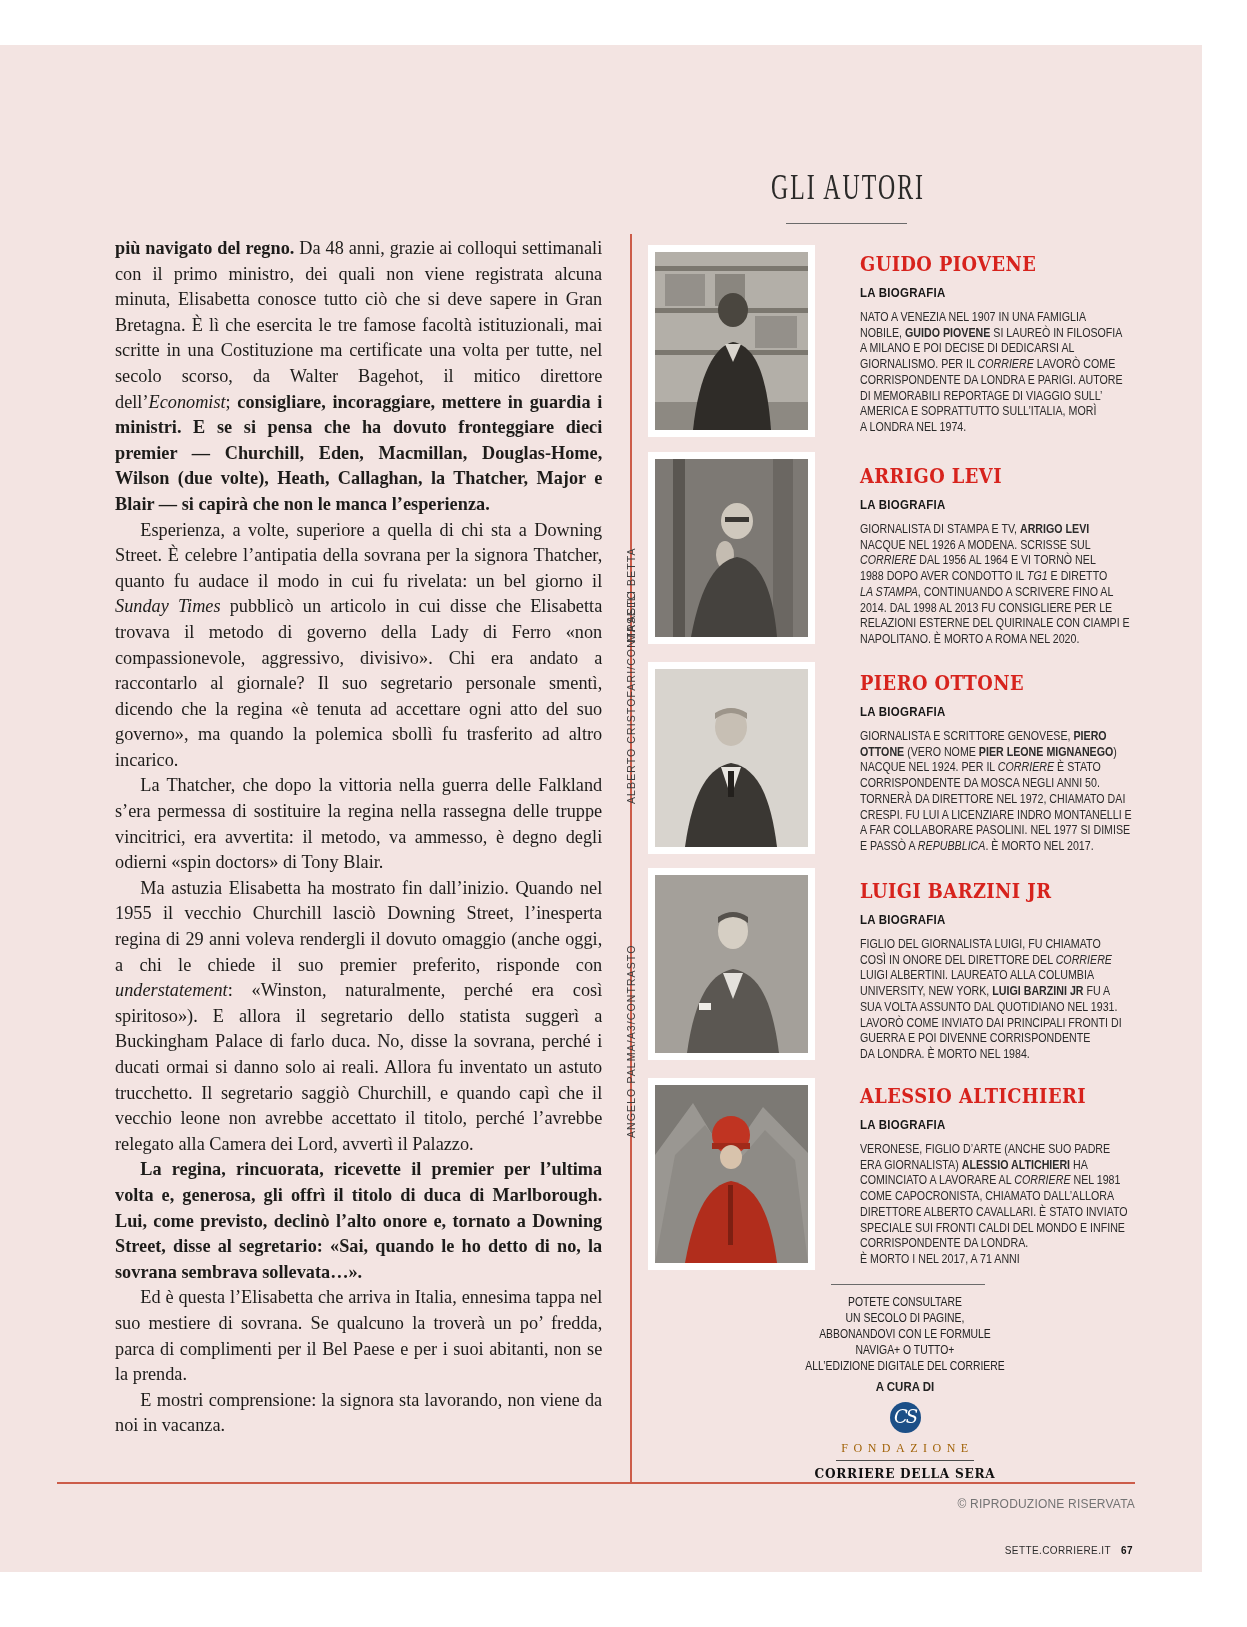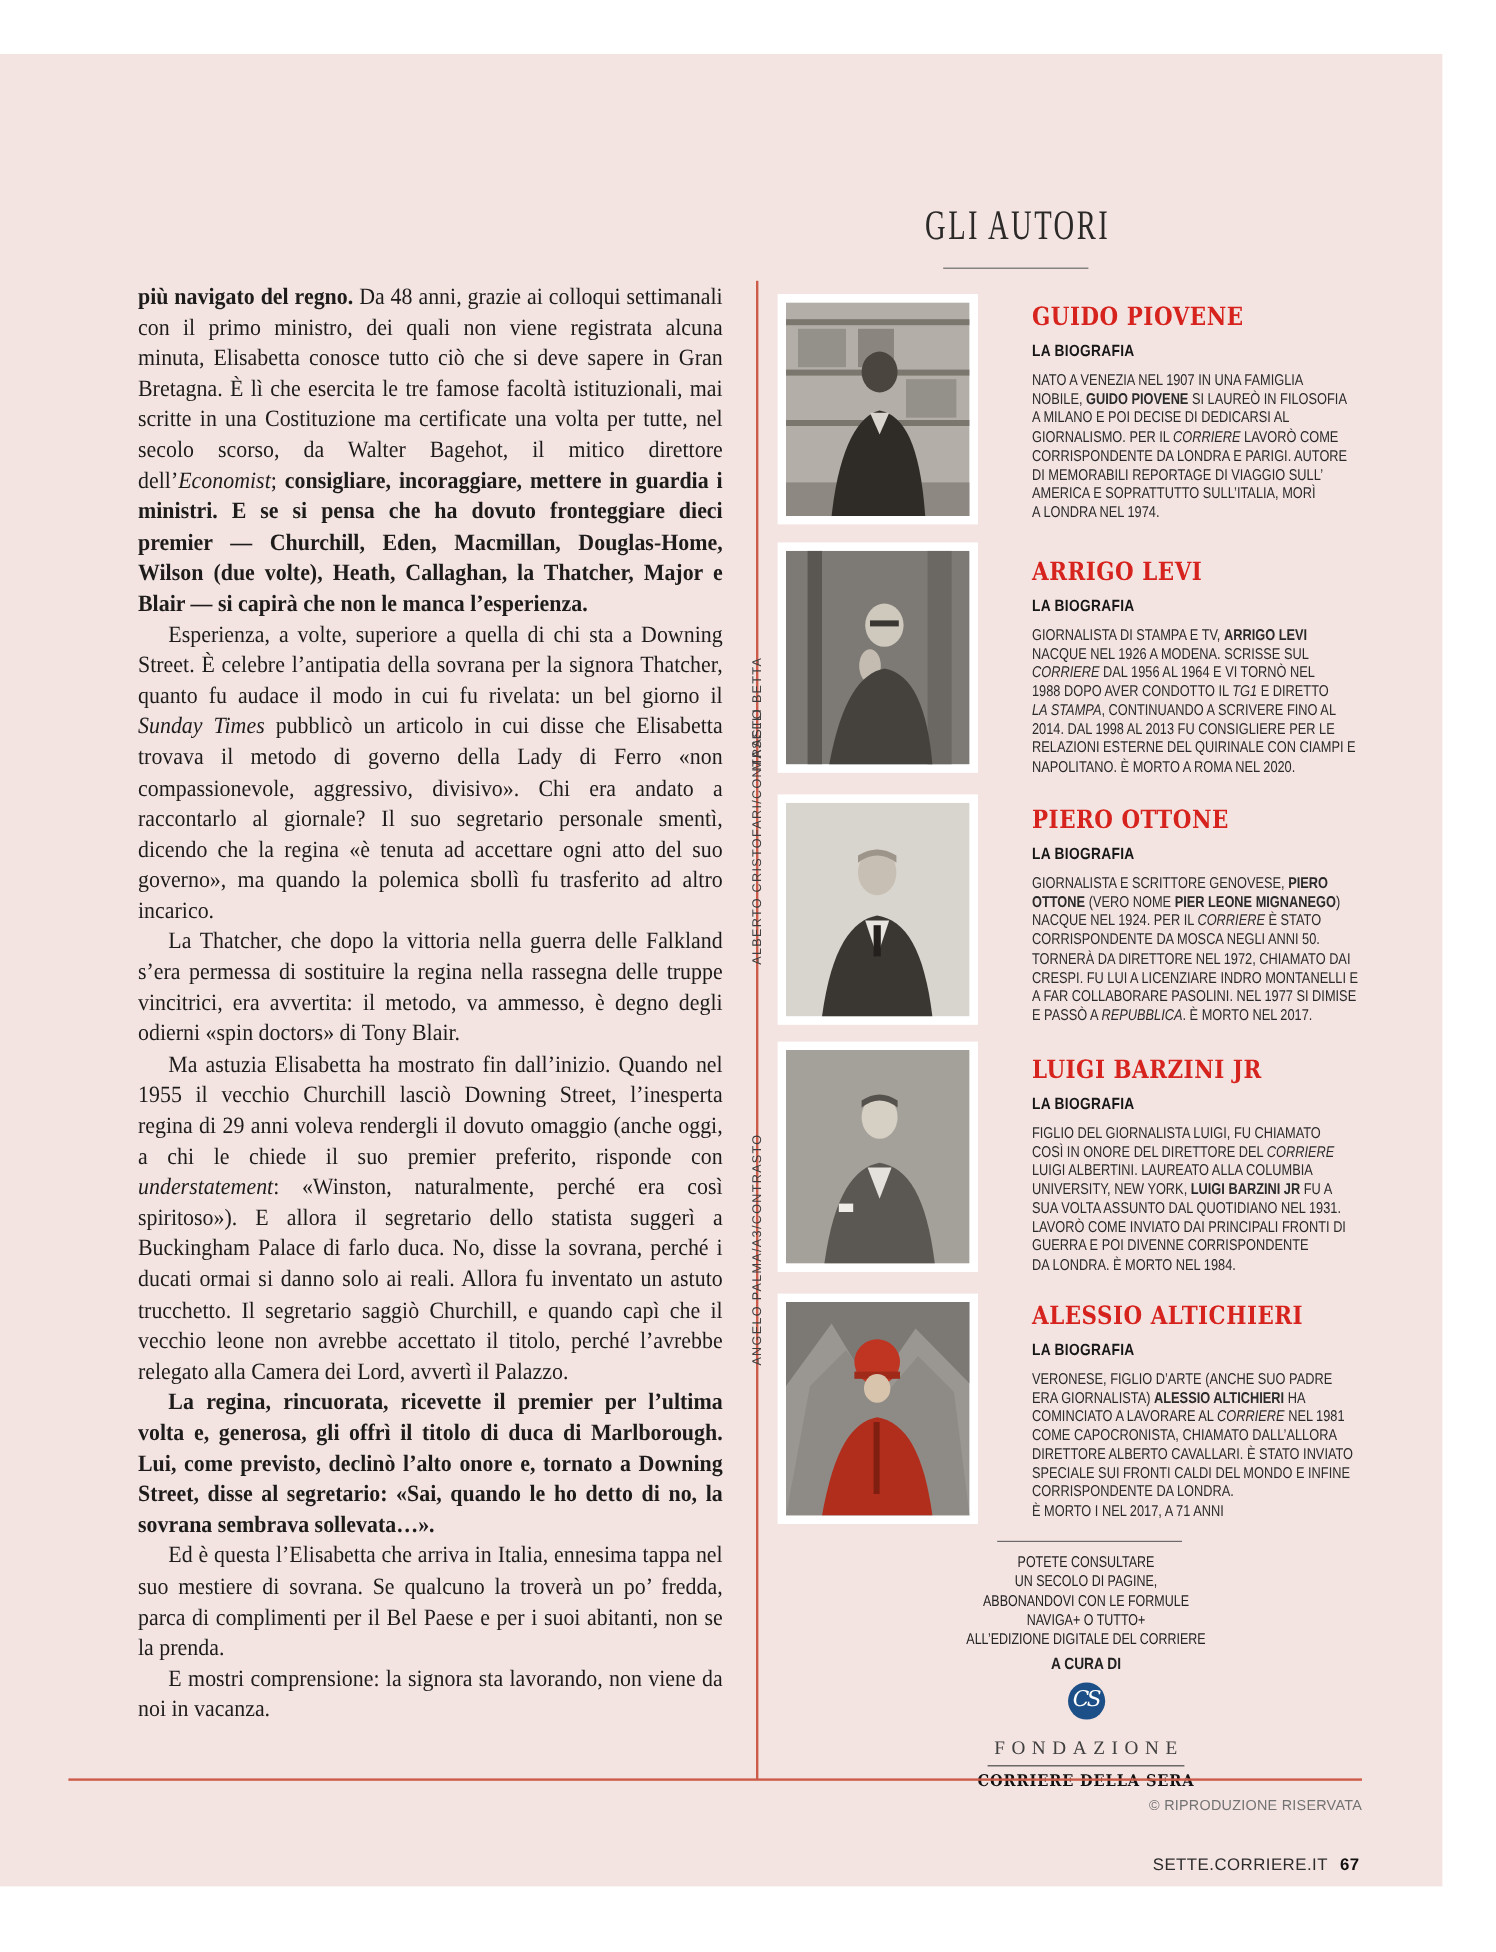--- a/index.html
+++ b/index.html
@@ -42,34 +42,34 @@
   .credit{position:absolute;left:625px;width:14px;writing-mode:vertical-rl;transform:rotate(180deg);
           font-size:10.5px;letter-spacing:1.1px;color:#3d3d3d;white-space:nowrap;text-align:center;}
   .c0{top:505px;height:180px;} .c1{top:652px;height:152px;} .c2{top:948px;height:190px;}
 
   
   .promo-rule{position:absolute;left:831px;top:1284px;width:154px;height:1px;background:#6a6a6a;}
   .promo{position:absolute;left:755px;top:1294px;width:300px;text-align:center;color:#222;}
   .promo-lines{font-size:13px;line-height:16px;transform:scaleX(.8);transform-origin:center top;}
   .acura{margin-top:5px;font-weight:700;font-size:13.5px;line-height:16px;
          transform:scaleX(.85);transform-origin:center top;}
-  .logo-circle{width:31px;height:31px;margin:7px auto 16px;border-radius:50%;
+  .logo-circle{width:31px;height:31px;margin:7px auto 5px;border-radius:50%;
                background:var(--logo-blue,#1c4f87);color:#ffffff;text-align:center;line-height:30px;
                font-family:"DejaVu Serif",serif;font-style:italic;font-size:18px;letter-spacing:-2px;}
-  .fond{display:inline-block;font-family:"Liberation Serif",serif;font-size:16px;letter-spacing:5.5px;
-        color:#404040;padding:0 0 4px 5px;border-bottom:1px solid #4a4a4a;white-space:nowrap;text-align:right;}
+  .fond{display:inline-block;font-family:"Liberation Serif",serif;font-size:12px;letter-spacing:5.5px;
+        color:#a16207;padding:0 0 4px 5px;border-bottom:1px solid #4a4a4a;white-space:nowrap;text-align:right;}
   .fond-sub{margin-top:4px;font-family:"DejaVu Serif",serif;font-weight:700;font-size:13.5px;
             letter-spacing:.8px;color:#111;transform:scaleX(.9);transform-origin:center top;white-space:nowrap;}
 
   
   .hrule-red{position:absolute;left:57px;top:1482px;width:1078px;height:2px;background:var(--rule-red,#cc5c49);}
   .copyright{position:absolute;left:935px;top:1497px;width:200px;text-align:right;
              font-size:12px;color:#737373;letter-spacing:.2px;}
   .footer{position:absolute;left:898px;top:1545px;width:235px;text-align:right;
-          font-size:14px;color:#2c2c2c;letter-spacing:.4px;}
+          font-size:10px;color:#2c2c2c;letter-spacing:.4px;}
   .footer .pn{font-weight:700;color:#111;margin-left:10px;}
 </style>
 </head>
 <body>
 
 <div class="canvas">
   <div class="page-bg"></div>
 
   <div class="article">
     <p><span class="b">più navigato del regno.</span><span> Da 48 anni, grazie ai colloqui settimanali con il primo ministro, dei quali non viene registrata alcuna minuta, Elisabetta conosce tutto ciò che si deve sapere in Gran Bretagna. È lì che esercita le tre famose facoltà istituzionali, mai scritte in una Costituzione ma certificate una volta per tutte, nel secolo scorso, da Walter Bagehot, il mitico direttore dell’</span><span class="i">Economist</span><span>; </span><span class="b">consigliare, incoraggiare, mettere in guardia i ministri. E se si pensa che ha dovuto fronteggiare dieci premier — Churchill, Eden, Macmillan, Douglas-Home, Wilson (due volte), Heath, Callaghan, la Thatcher, Major e Blair — si capirà che non le manca l’esperienza.</span></p>

